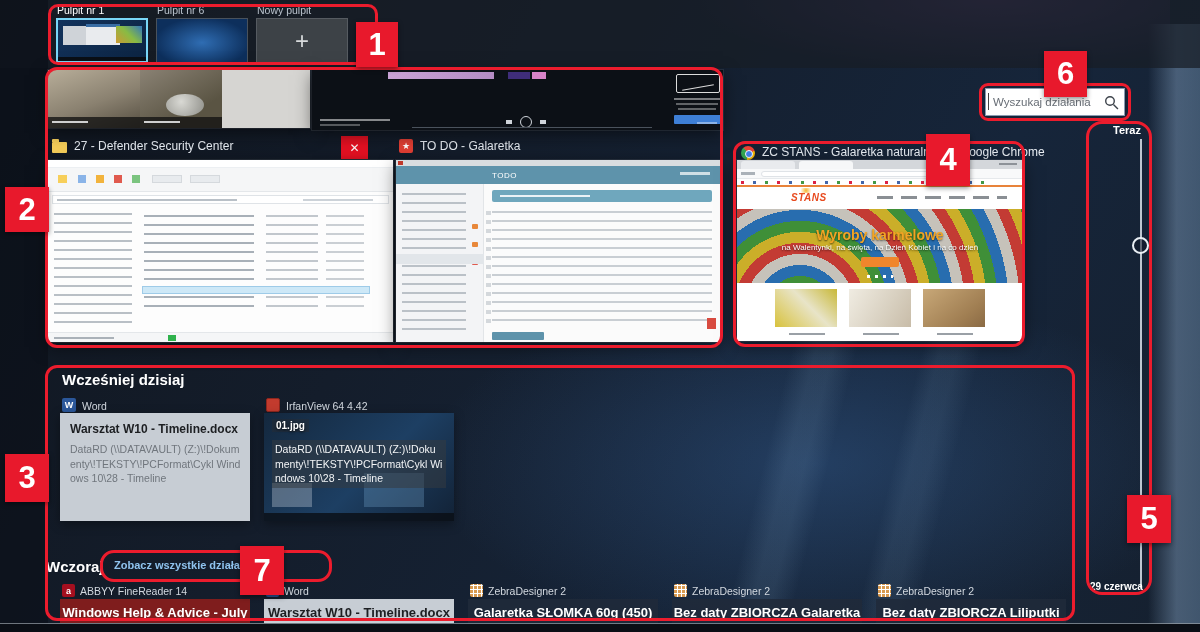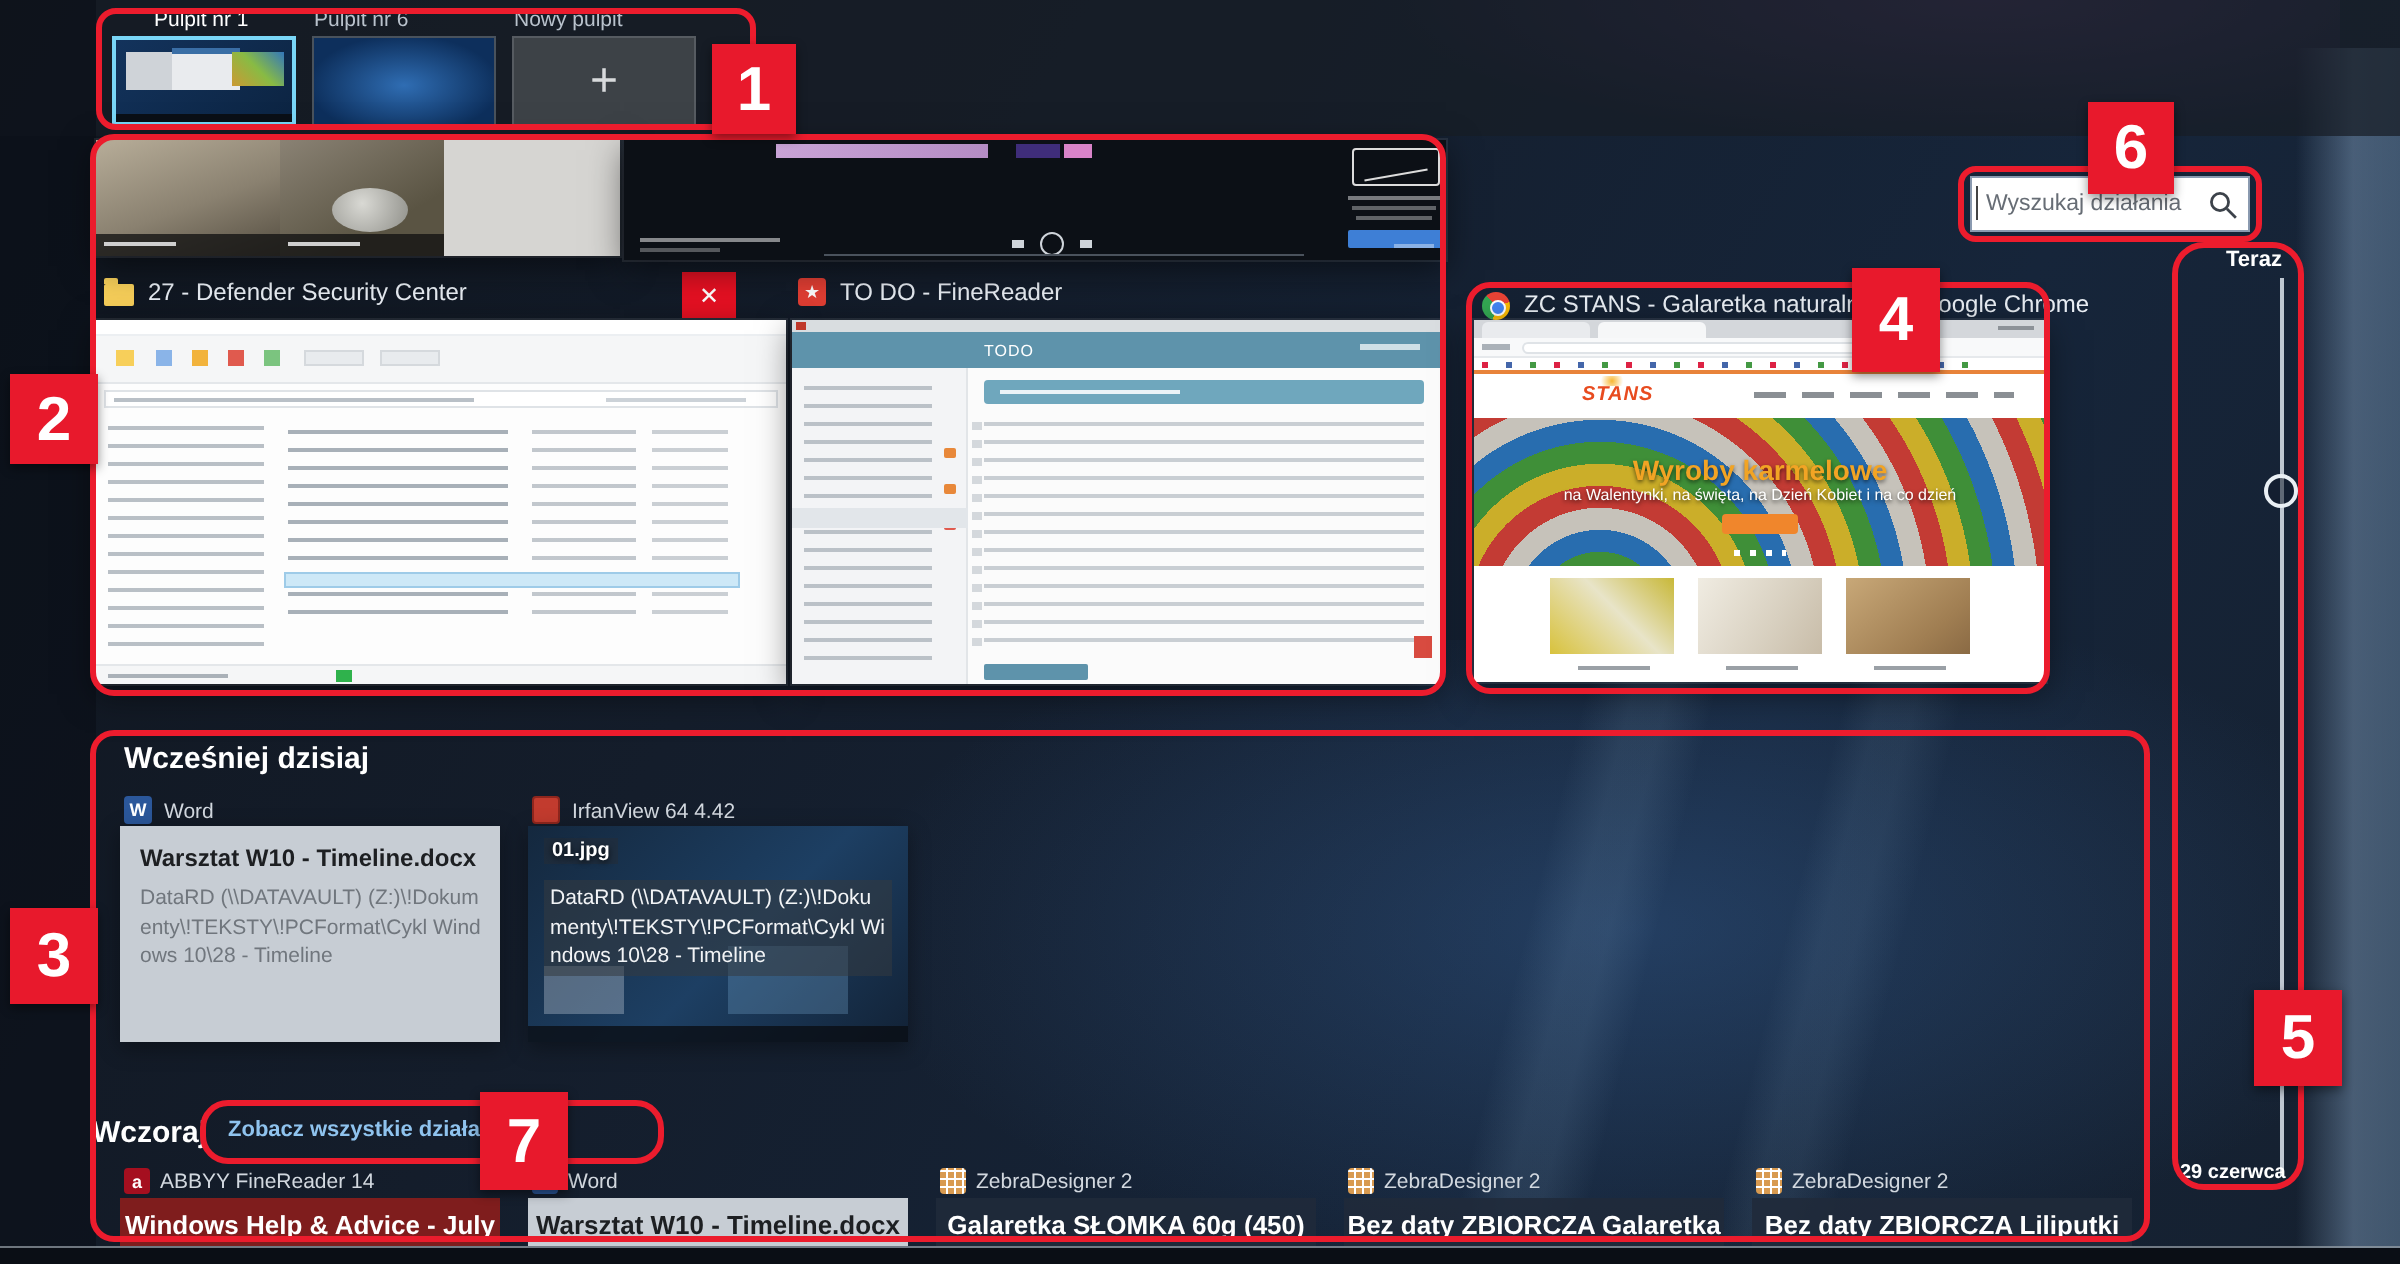--- a/index.html
+++ b/index.html
@@ -53,41 +53,41 @@
 <div id="stage">
 
   <div class="abs bg-base"></div>
   <div class="abs bg-glow"></div>
   <div class="abs bg-beam"></div>
   <div class="abs bg-purple"></div>
   <div class="abs bg-rightband"></div>
   <div class="abs bg-topstrip"></div>
   <div class="abs bg-leftstrip"></div>
 
-  <div class="abs dlabel" style="left:57px;top:4px;color:#fff;margin-left:20px;">Pulpit nr 1</div>
+  <div class="abs dlabel" style="left:57px;top:4px;color:#fff;">Pulpit nr 1</div>
   <div class="abs dlabel" style="left:157px;top:4px;color:#b9c2cc;">Pulpit nr 6</div>
   <div class="abs dlabel" style="left:257px;top:4px;color:#b9c2cc;">Nowy pulpit</div>
 
   <div class="abs" style="left:56px;top:18px;width:92px;height:45px;border:2px solid #79d6f7;background:linear-gradient(135deg,#13335c,#0c2442);">
     <div class="abs" style="left:5px;top:6px;width:30px;height:19px;background:#cfd3d8;"></div>
     <div class="abs" style="left:28px;top:4px;width:34px;height:21px;background:#e9ebee;border-top:3px solid #3a6ea5;"></div>
     <div class="abs" style="left:58px;top:6px;width:26px;height:17px;background:linear-gradient(45deg,#c93,#8b4,#37b);"></div>
     <div class="abs" style="left:0;bottom:0;width:100%;height:4px;background:#0a0f16;"></div>
   </div>
   <div class="abs" style="left:156px;top:18px;width:92px;height:45px;border:1px solid #4a5souv;border:1px solid #49525c;background:radial-gradient(ellipse at 50% 55%,#2f6db3,#0d2f5c 75%);"></div>
   <div class="abs" style="left:256px;top:18px;width:92px;height:45px;border:1px solid #565b61;background:#3d4247;display:flex;align-items:center;justify-content:center;">
     <span style="color:#d8dadc;font-size:24px;font-weight:300;line-height:1;">+</span>
   </div>
 
   <span class="abs folder-ic" style="left:52px;top:142px;width:15px;height:11px;"></span>
   <div class="abs wtitle" style="left:74px;top:139px;">27 - Defender Security Center</div>
   <div class="abs close-btn" style="left:341px;top:136px;width:27px;height:23px;">✕</div>
 
   <span class="abs wl-ic" style="left:399px;top:139px;width:14px;height:14px;font-size:9px;">★</span>
-  <div class="abs wtitle" style="left:420px;top:139px;">TO DO - FineReader</div>
+  <div class="abs wtitle" style="left:420px;top:139px;">TO DO - Galaretka</div>
 
   <span class="abs chrome-ic" style="left:741px;top:146px;width:14px;height:14px;"></span>
   <div class="abs wtitle" style="left:762px;top:145px;">ZC STANS - Galaretka naturalnie... - Google Chrome</div>
 
   <div class="abs thumbshadow" style="left:48px;top:70px;width:262px;height:58px;background:#20242a;">
     <div class="abs" style="left:0;top:0;width:92px;height:58px;background:linear-gradient(160deg,#b3a995 5%,#8a8170 55%,#554e41);"></div>
     <div class="abs" style="left:92px;top:0;width:82px;height:58px;background:linear-gradient(150deg,#8a8274,#5a5443 70%);"></div>
     <div class="abs" style="left:118px;top:24px;width:38px;height:22px;border-radius:50%;background:radial-gradient(circle at 40% 35%,#d9d9d4,#8e8e88);"></div>
     <div class="abs" style="left:0;top:47px;width:174px;height:11px;background:rgba(18,18,18,.78);">
       <div class="abs" style="left:4px;top:4px;width:36px;height:2px;background:#cfcfcf;"></div>

